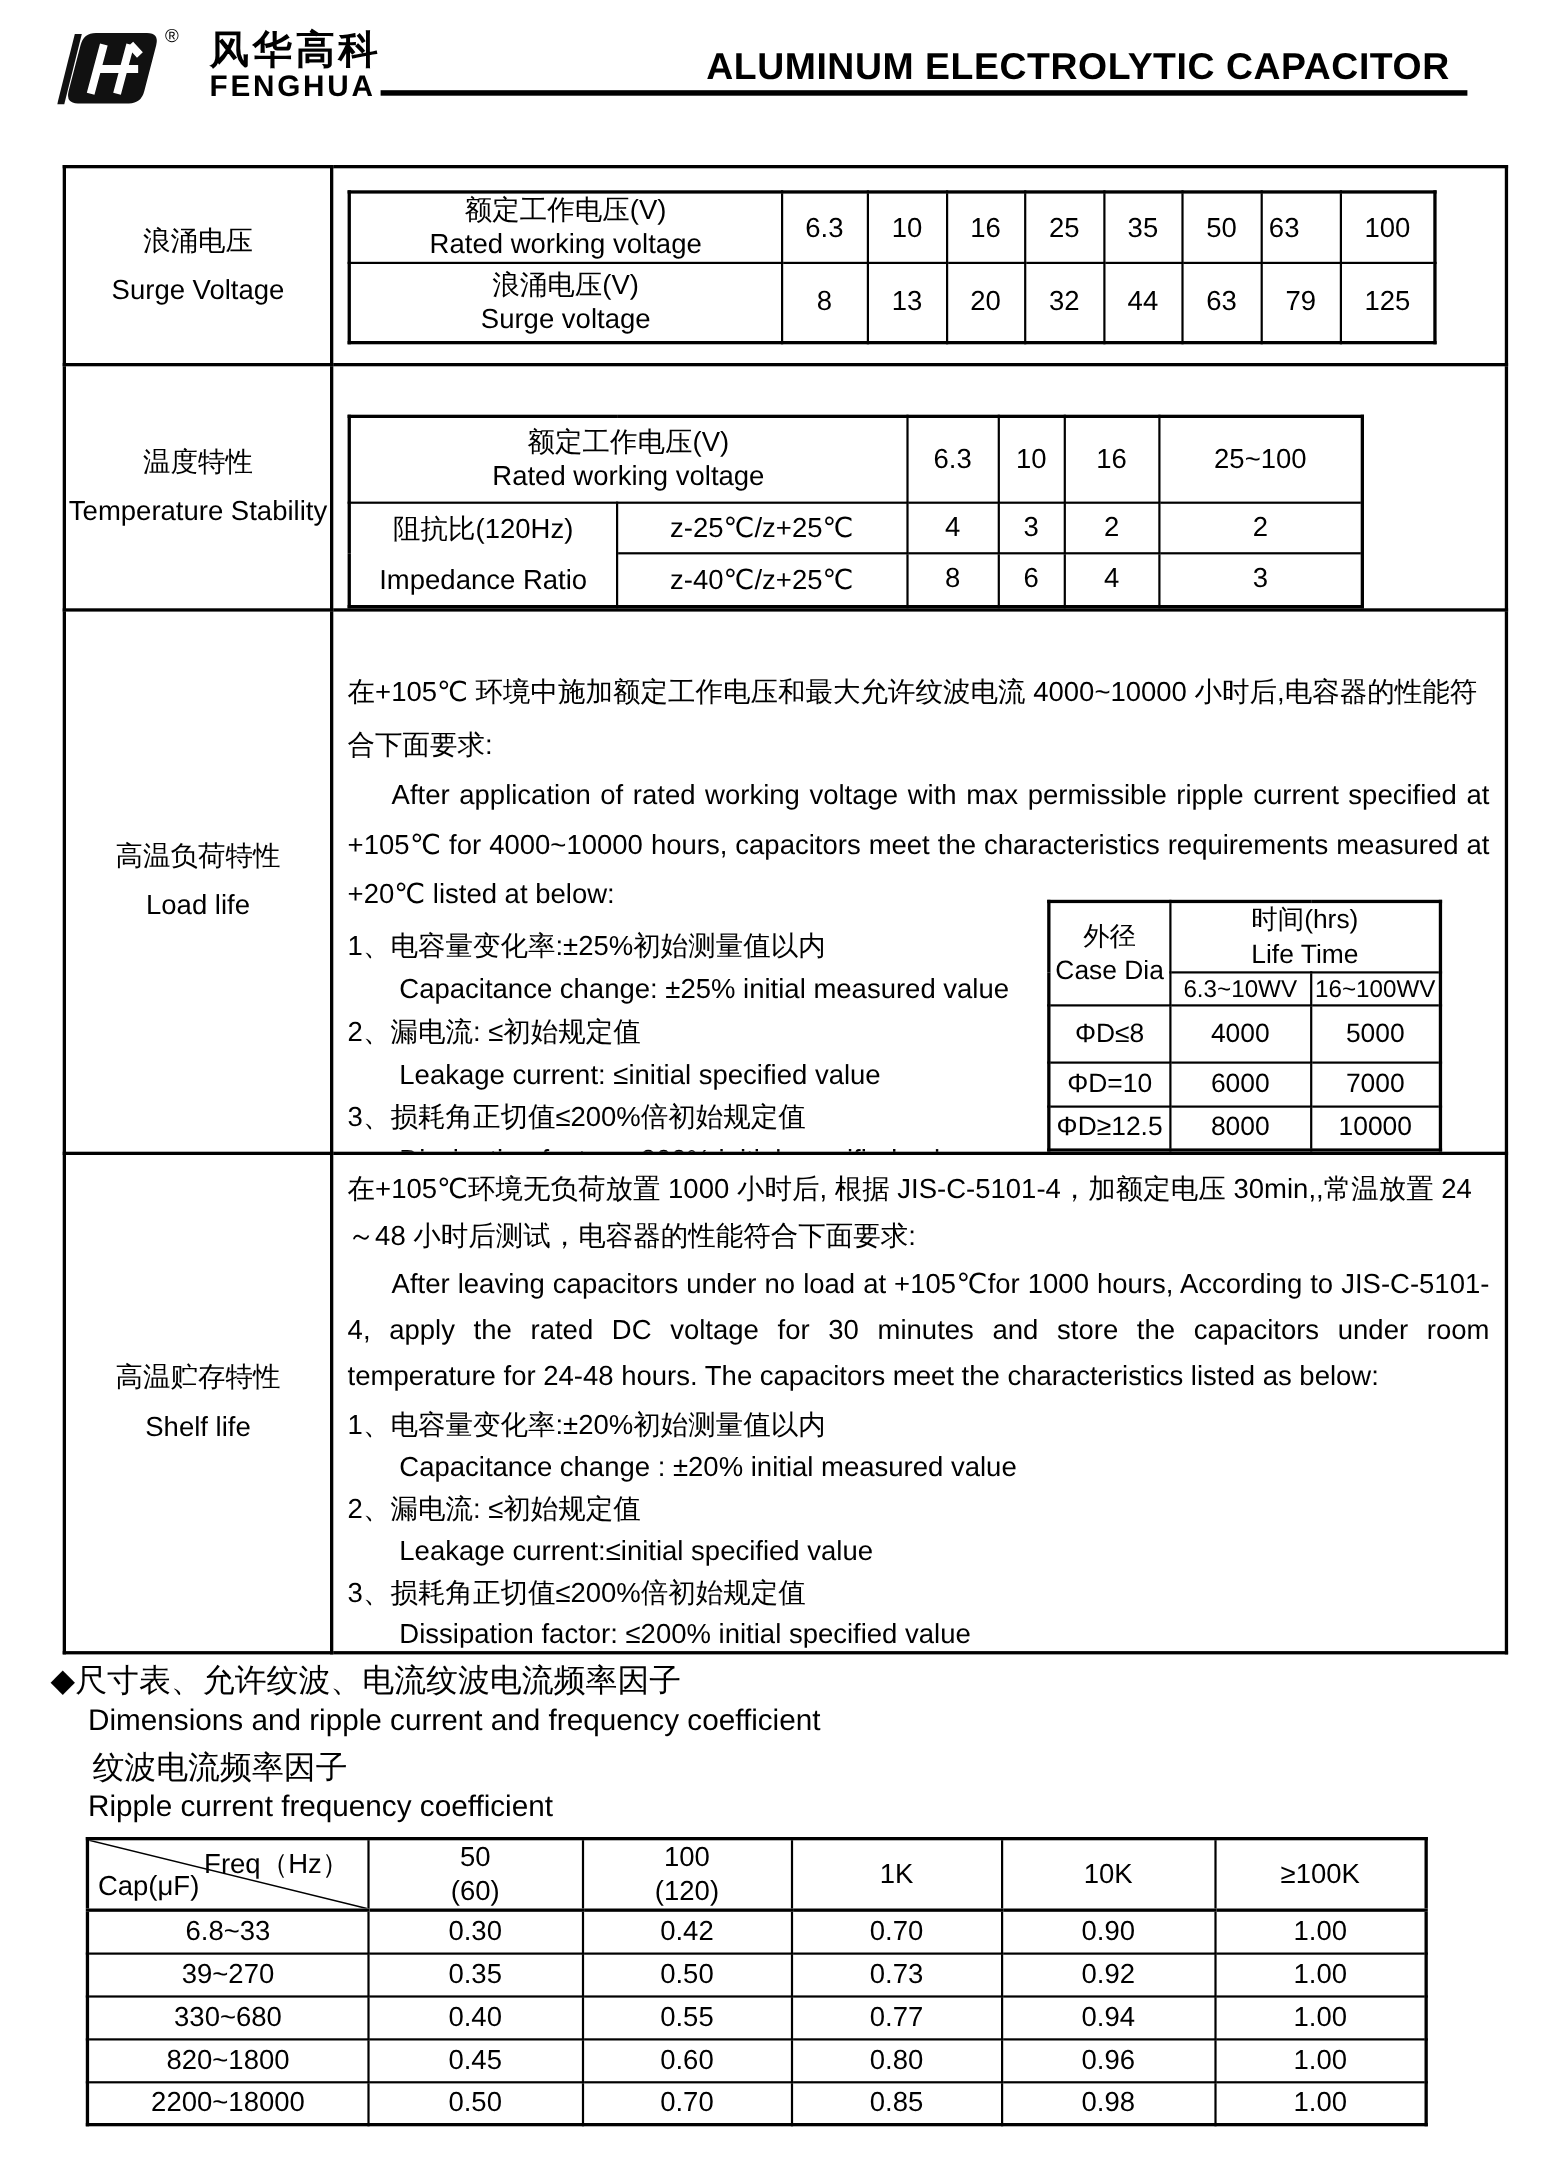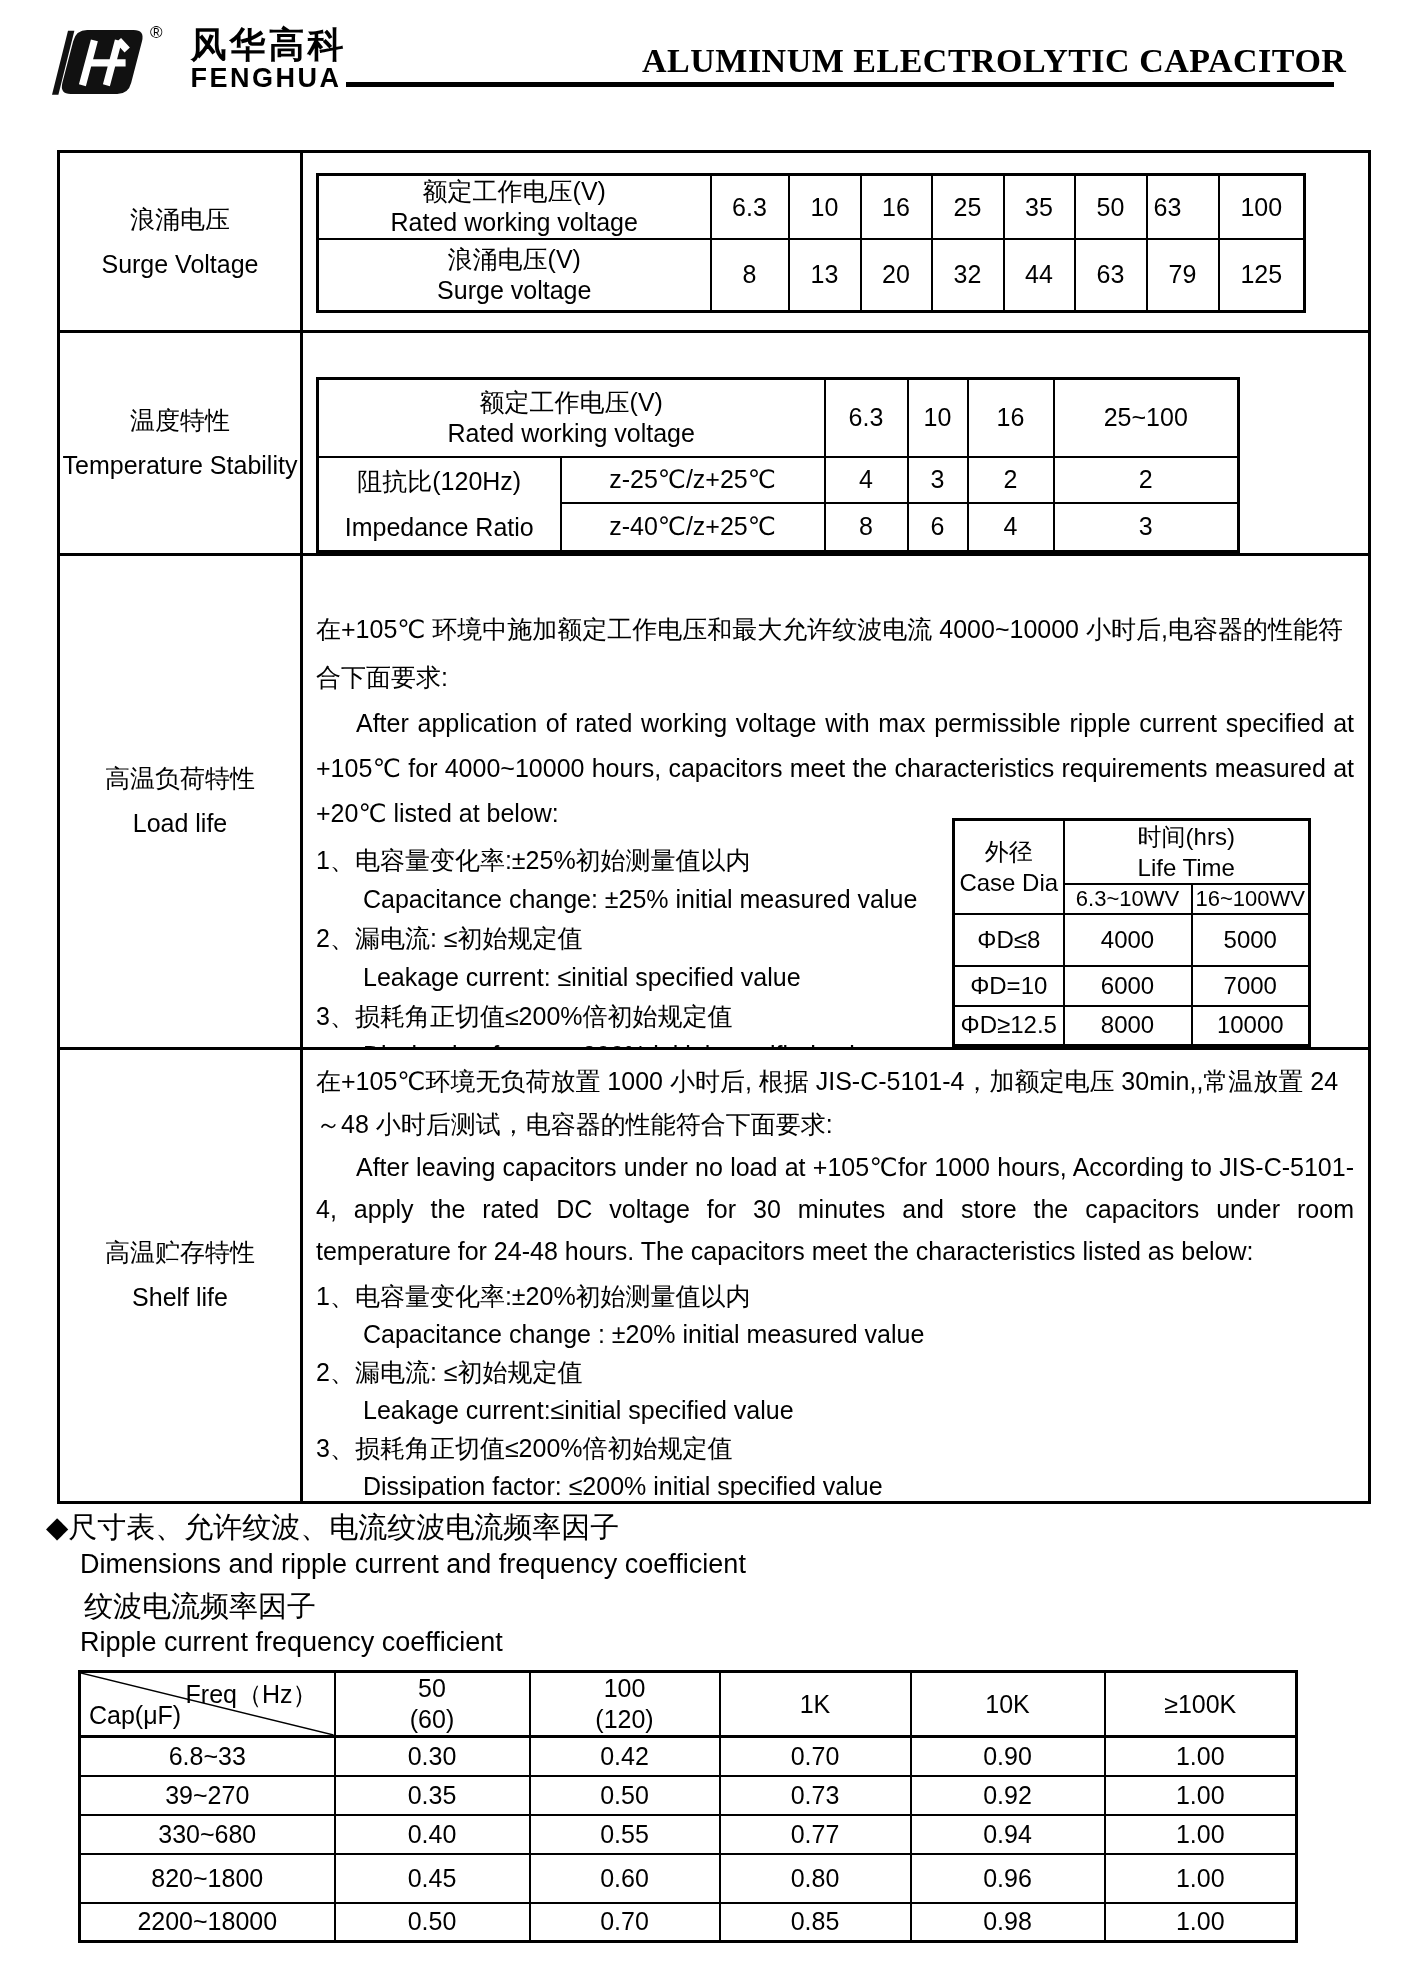--- a/index.html
+++ b/index.html
@@ -6,21 +6,21 @@
   .page{position:relative;width:1411px;height:1963px;background:#fff;color:#000;
         font-family:"Liberation Sans","DejaVu Sans",sans-serif;overflow:hidden;}
 
   
   .logo-block{position:absolute;left:52px;top:26px;display:flex;align-items:flex-start;}
   .logo-mark{width:96px;height:72px;display:block;}
   .reg{font-size:17px;line-height:17px;margin:-2px 4px 0 2px;}
   .logo-text{margin-left:24px;}
   .logo-cn{font-size:36px;font-weight:bold;letter-spacing:3px;line-height:38px;white-space:nowrap;}
   .logo-en{font-size:27px;font-weight:600;letter-spacing:2.5px;line-height:28px;white-space:nowrap;}
-  .doc-title{position:absolute;left:642px;top:42px;font-size:34px;font-weight:bold;letter-spacing:0.5px;white-space:nowrap;font-family:Liberation Serif, serif;}
+  .doc-title{position:absolute;left:642px;top:42px;font-size:34px;font-weight:bold;letter-spacing:0.5px;white-space:nowrap;}
   .header-rule{position:absolute;left:346px;top:82px;width:988px;height:5px;background:#000;}
 
   
   table{border-collapse:collapse;table-layout:fixed;}
   td{padding:0;color:#000;}
   .main-table{position:absolute;left:57px;top:150px;width:1311px;}
   .main-table > tbody > tr > td{border:3px solid #000;}
   .lbl{text-align:center;vertical-align:middle;font-size:25px;}
   .lbl div{line-height:45px;}
   .content{vertical-align:top;}
@@ -329,21 +329,21 @@
       <td>1.00</td>
     </tr>
     <tr style="height:39px">
       <td>330~680</td>
       <td>0.40</td>
       <td>0.55</td>
       <td>0.77</td>
       <td>0.94</td>
       <td>1.00</td>
     </tr>
-    <tr style="height:49px">
+    <tr style="height:39px">
       <td>820~1800</td>
       <td>0.45</td>
       <td>0.60</td>
       <td>0.80</td>
       <td>0.96</td>
       <td>1.00</td>
     </tr>
     <tr style="height:39px">
       <td>2200~18000</td>
       <td>0.50</td>

